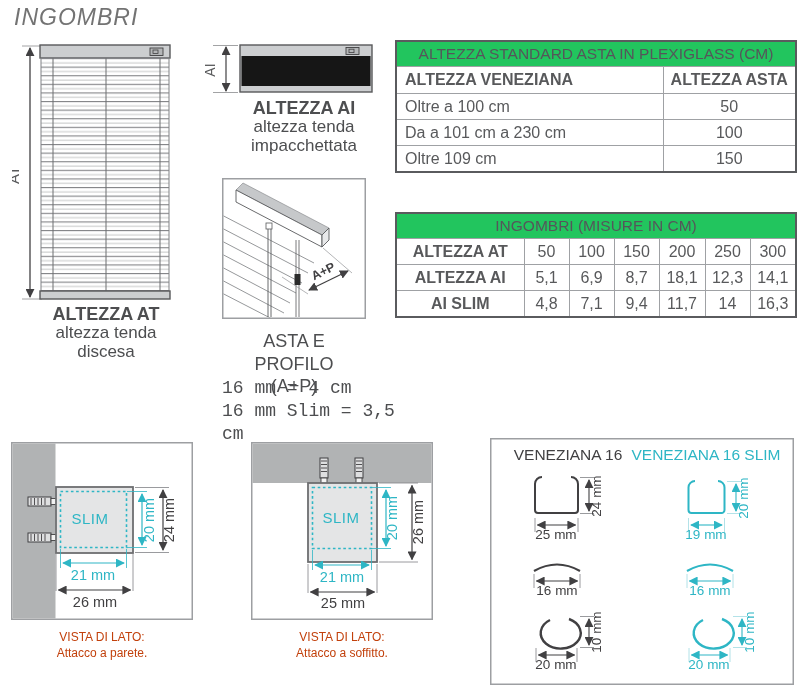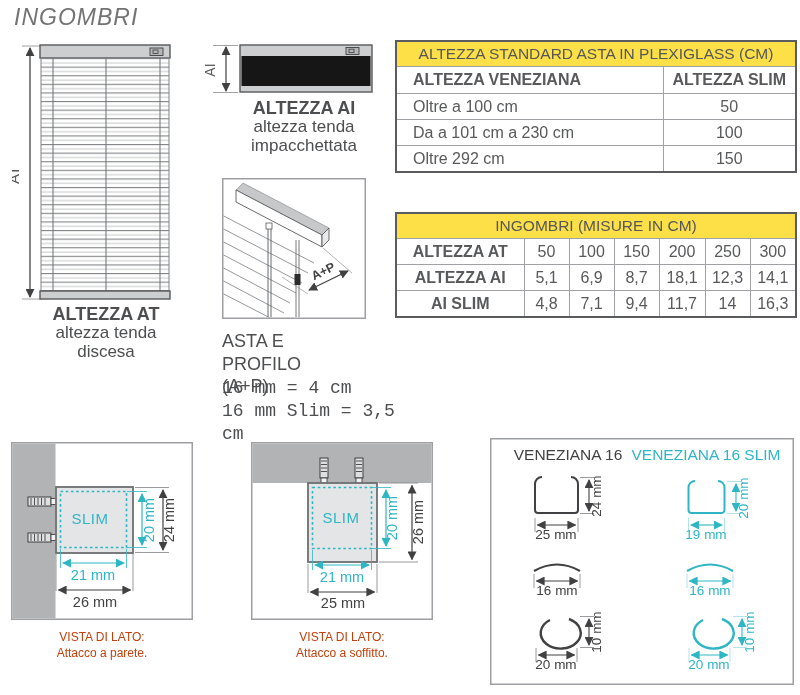--- a/index.html
+++ b/index.html
@@ -5,30 +5,30 @@
   html,body { margin:0; padding:0; background:#ffffff; }
   body { font-family:"Liberation Sans", sans-serif; }
   .stage { position:relative; width:800px; height:695px; background:#fff; overflow:hidden; }
   .abs { position:absolute; }
   .page-title { font-style:italic; font-weight:normal; font-size:23px; color:#737373; letter-spacing:1px; }
 
   
   .cap { text-align:center; color:#4d4e50; font-size:17px; line-height:1.08; }
   .cap .cap-title { font-weight:bold; font-size:18px; }
   .cap2 { text-align:center; color:#c2410c; font-size:12px; line-height:1.32; }
-  .cap-asta { text-align:left; color:#4d4e50; font-size:18px; line-height:1.25; }
+  .cap-asta { text-align:center; color:#4d4e50; font-size:18px; line-height:1.25; }
   .notes-asta { text-align:left; color:#4d4e50; font-size:18px; line-height:1.28; }
 
   
   table.spec { border-collapse:collapse; table-layout:fixed; width:400px; color:#58595b;
                border:2px solid #5a5b5e; }
   table.spec td { border:1px solid #9fa1a4; font-size:16px; height:25px; text-align:center;
                   padding:0; overflow:hidden; white-space:nowrap; }
-  table.spec tr.trow td { background:#fde047; font-size:15.5px; height:24px; color:#55565a;margin-left:40px; }
-  table.spec td.l { text-align:left; padding-left:16px; }
+  table.spec tr.trow td { background:#22c55e; font-size:15.5px; height:24px; color:#55565a;margin-left:40px; }
+  table.spec td.l { text-align:left; padding-left:8px; }
   table.spec .bold td, td.bold { font-weight:bold; }
 
   svg text { font-family:"Liberation Sans", sans-serif; }
 </style>
 </head>
 <body>
 
 <div class="stage">
 
   <svg width="0" height="0" style="position:absolute">
@@ -130,32 +130,32 @@
     <colgroup>
         <col style="width:267px">
         <col style="width:133px">
       </colgroup>
     <tbody>
         <tr class="trow">
           <td colspan="2">ALTEZZA STANDARD ASTA IN PLEXIGLASS (CM)</td>
         </tr>
     <tr class="bold" style="height:27px">
       <td class="l">ALTEZZA VENEZIANA</td>
-      <td>ALTEZZA SLIM</td>
+      <td>ALTEZZA ASTA</td>
     </tr>
     <tr>
       <td class="l">Oltre a 100 cm</td>
       <td>50</td>
     </tr>
     <tr>
       <td class="l">Da a 101 cm a 230 cm</td>
       <td>100</td>
     </tr>
     <tr>
-      <td class="l">Oltre 292 cm</td>
+      <td class="l">Oltre 109 cm</td>
       <td>150</td>
     </tr>
   </tbody>
     </table>
 
   <table class="spec abs" style="left:395px; top:212px;">
     <colgroup>
         <col style="width:128px">
         <col style="width:45px">
         <col style="width:45px">

